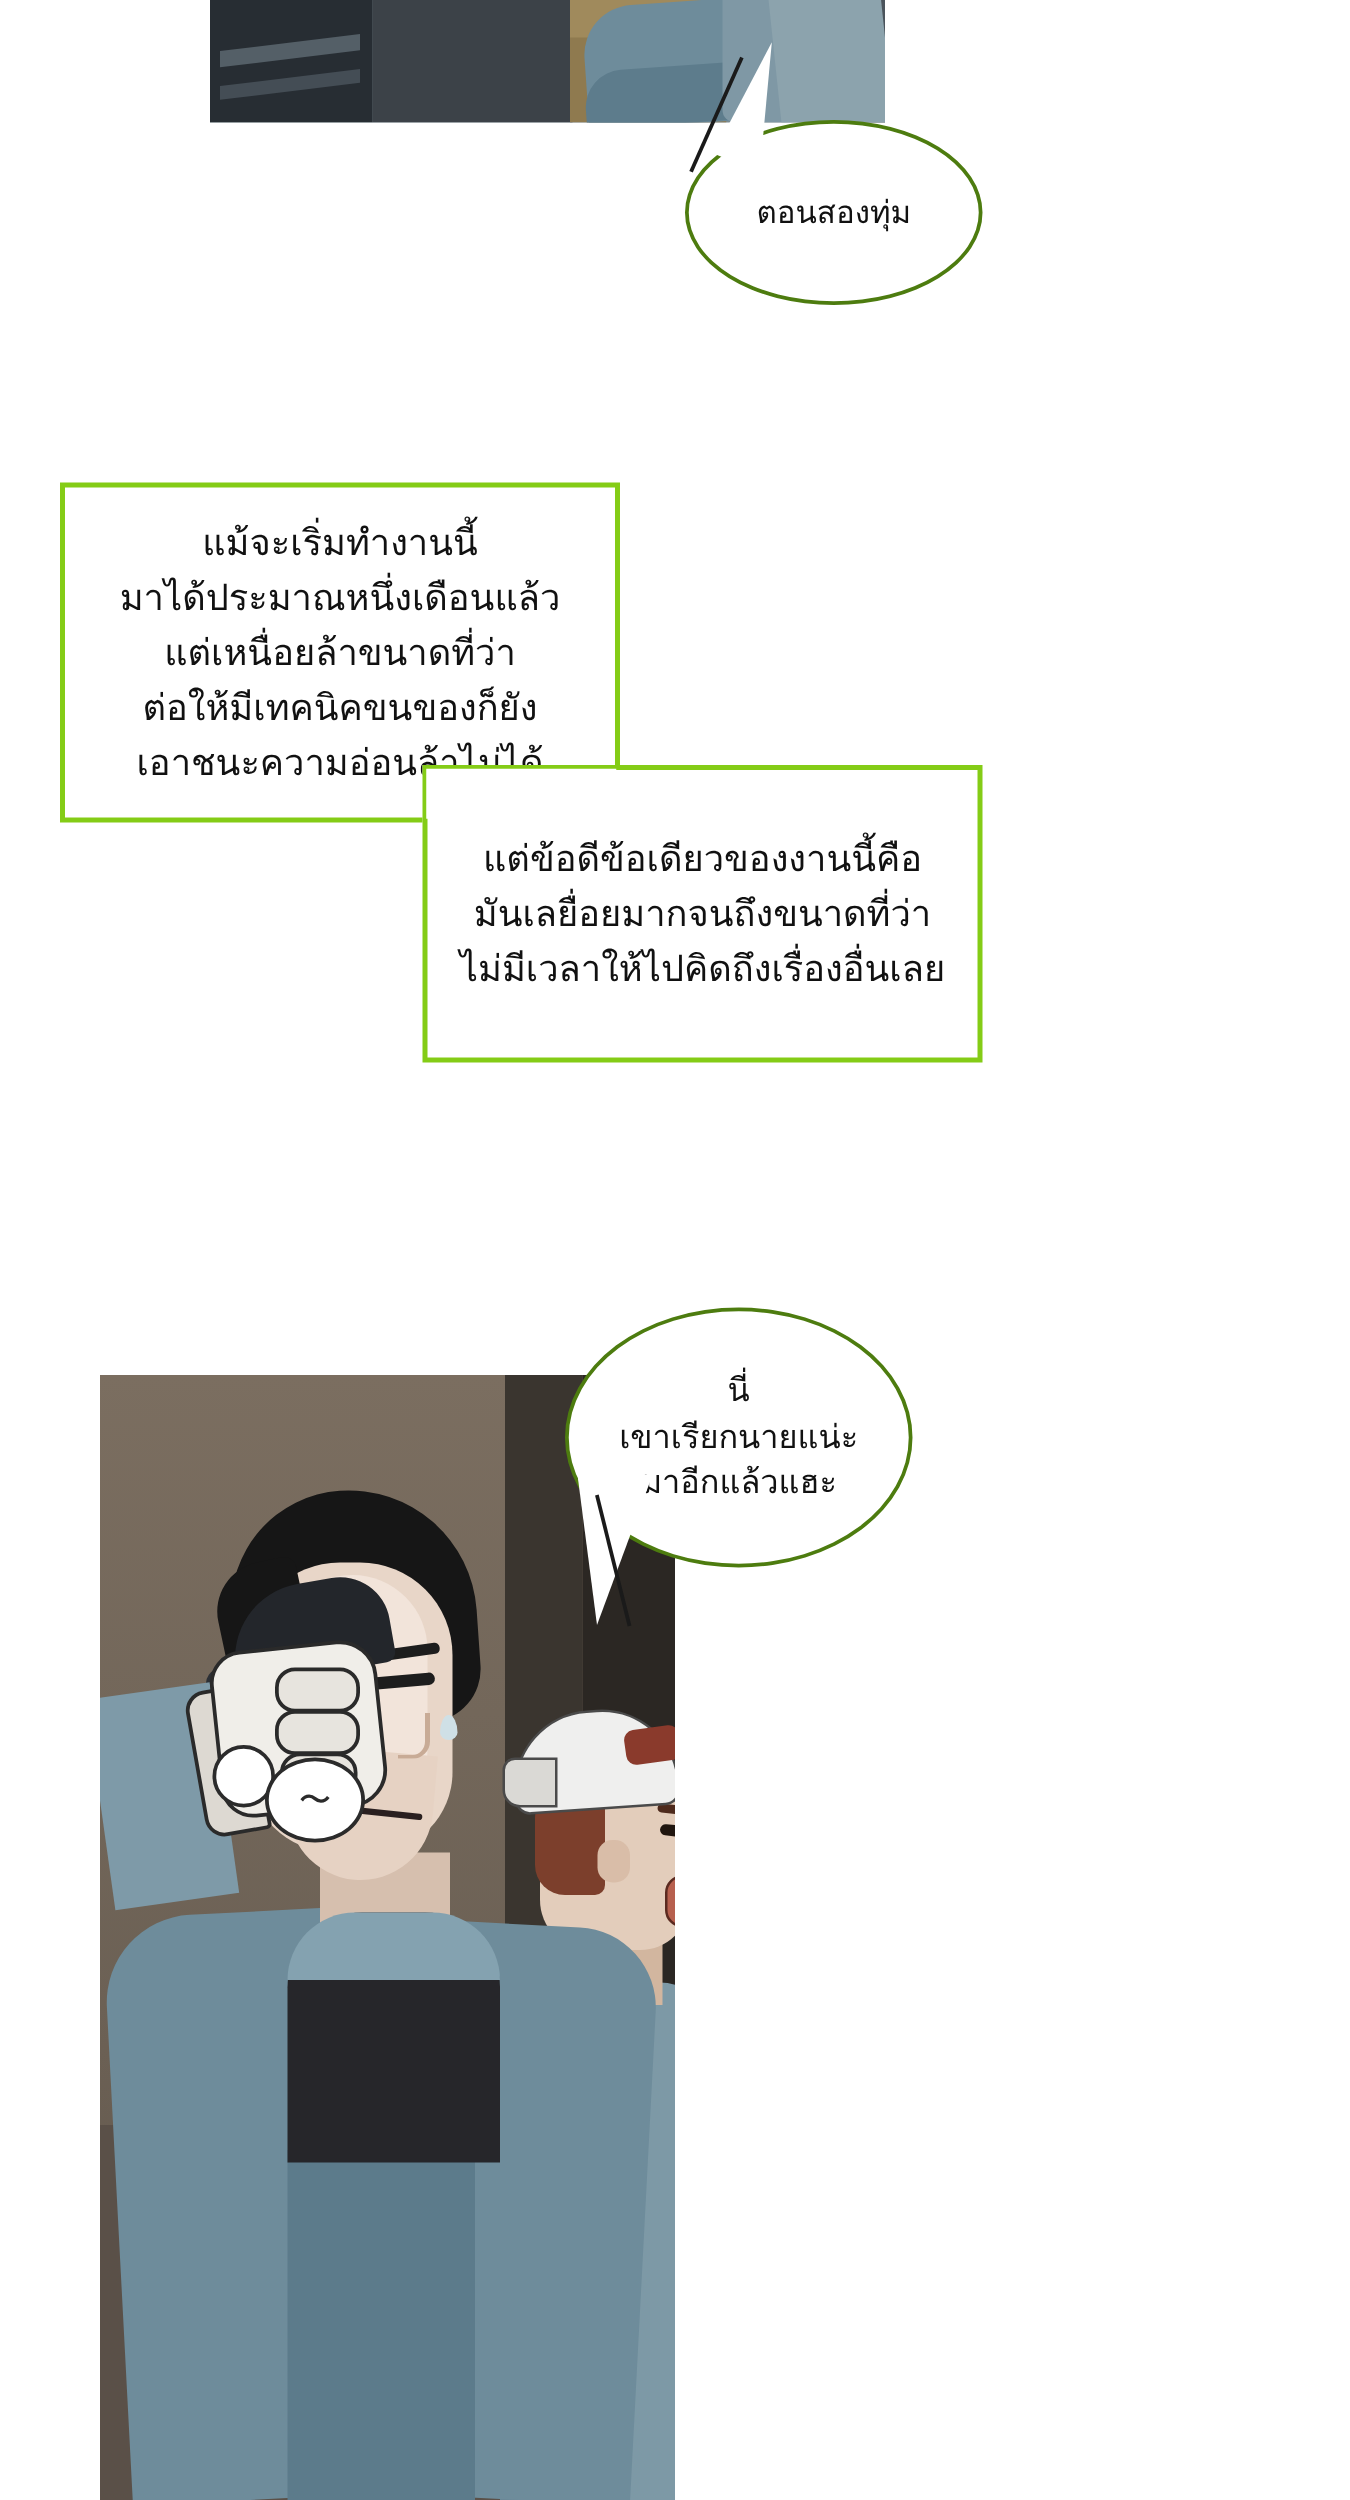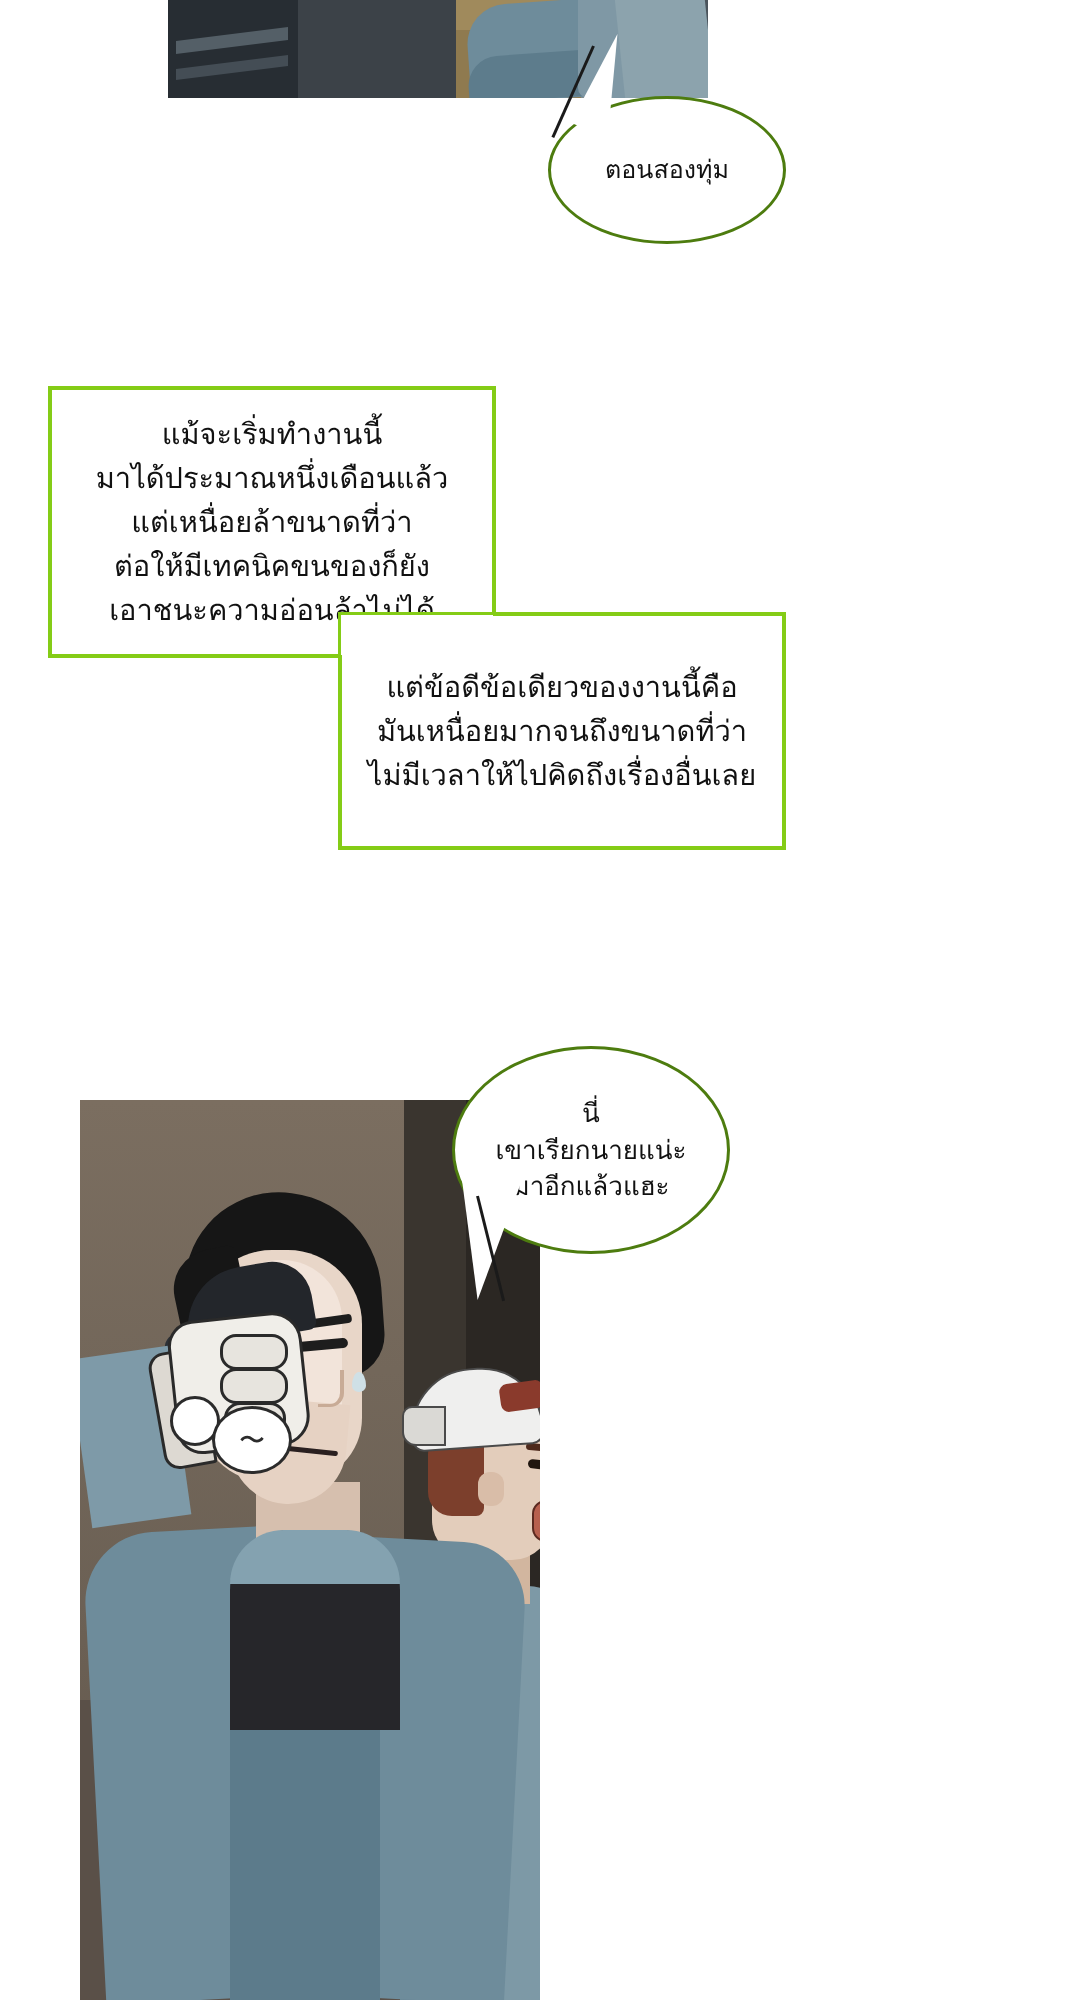--- a/index.html
+++ b/index.html
@@ -584,21 +584,21 @@
   <div class="balloon-rect" id="balloon-narr1">
     <span class="bubble-text">แม้จะเริ่มทำงานนี้
 มาได้ประมาณหนึ่งเดือนแล้ว
 แต่เหนื่อยล้าขนาดที่ว่า
 ต่อให้มีเทคนิคขนของก็ยัง
 เอาชนะความอ่อนล้าไม่ได้</span>
   </div>
 
   <div class="balloon-rect" id="balloon-narr2">
     <span class="bubble-text">แต่ข้อดีข้อเดียวของงานนี้คือ
-มันเหนื่อยมากจนถึงขนาดที่ว่า
+มันเลยื่อยมากจนถึงขนาดที่ว่า
 ไม่มีเวลาให้ไปคิดถึงเรื่องอื่นเลย</span>
   </div>
   <div class="mask-join"></div>
 
   <div class="panel-bottom">
     <div class="pb-wall"></div>
     <div class="pb-door"></div>
     <div class="pb-doorframe"></div>
     <div class="pb-floor"></div>
 

